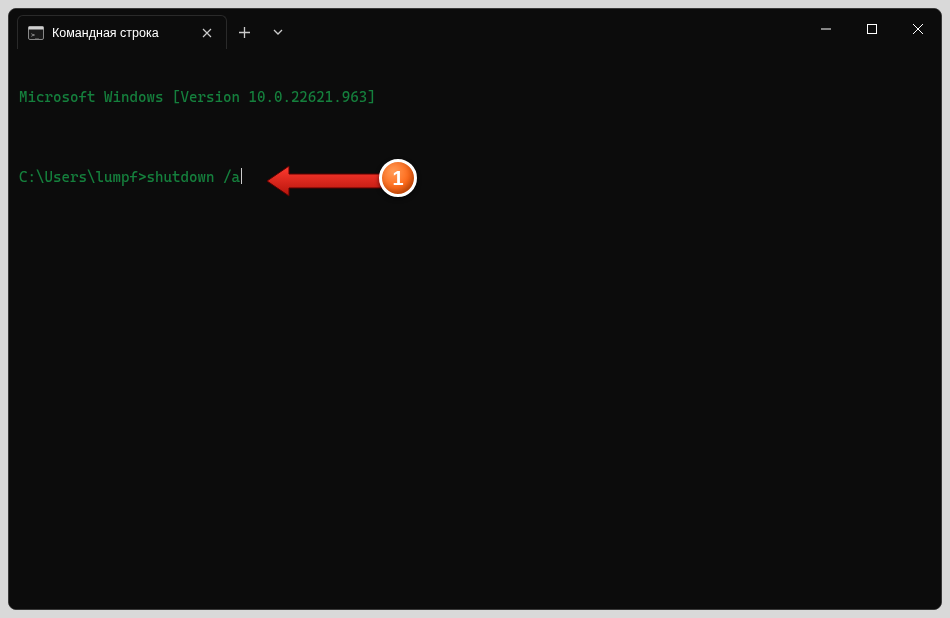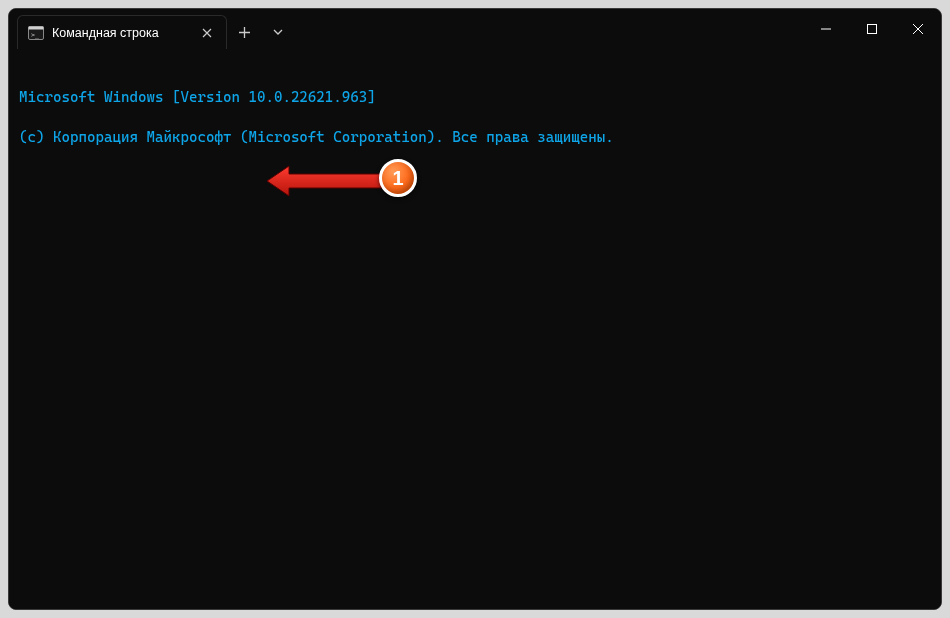--- a/index.html
+++ b/index.html
@@ -90,21 +90,21 @@
   }
   .win-btn svg { width: 10px; height: 10px; }
 
   .terminal {
     position: absolute;
     top: 40px; left: 0; right: 0; bottom: 0;
     padding: 18px 10px 10px 10px;
     font-family: Consolas, "Cascadia Mono", monospace;
     font-size: 14.5px;
     line-height: 20px;
-    color: #0ea5e9;
+    color: #15803d;
     white-space: pre;
     background: #0c0c0c;
   }
   .term-line { display: block; }
   .cursor {
     display: inline-block;
     width: 1.5px;
     height: 16px;
     background: #cccccc;
     vertical-align: -2px;
@@ -189,23 +189,23 @@
       <div class="win-btn close">
         <svg viewBox="0 0 10 10">
             <path d="M0 0 L10 10 M10 0 L0 10" stroke="#ffffff" stroke-width="1"></path>
           </svg>
       </div>
     </div>
   </div>
 
   <div class="terminal">
 <span class="term-line">Microsoft Windows [Version 10.0.22621.963]</span>
-<span class="term-line">(c) Корпорация Майкрософт (Microsoft Corporation). Все права защищены.</span>
 <span class="term-line"></span>
 <span class="term-line"></span>
+<span class="term-line"><span>C:\Users\lumpf&gt;</span><span>shutdown /a</span><span class="cursor"></span></span>
   </div>
 
   <svg class="annotation arrow-svg" viewBox="0 0 120 40">
     <defs>
       <linearGradient id="arrGrad" x1="0" y1="0" x2="0" y2="1">
         <stop offset="0%" stop-color="#ff3b30"></stop>
         <stop offset="100%" stop-color="#b5140b"></stop>
       </linearGradient>
     </defs>
     <g>

